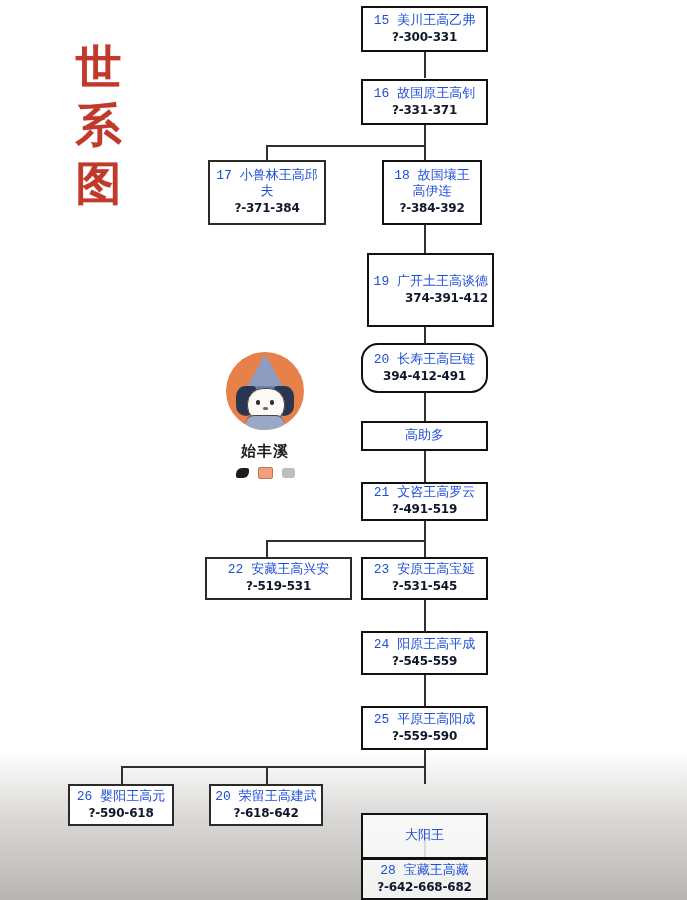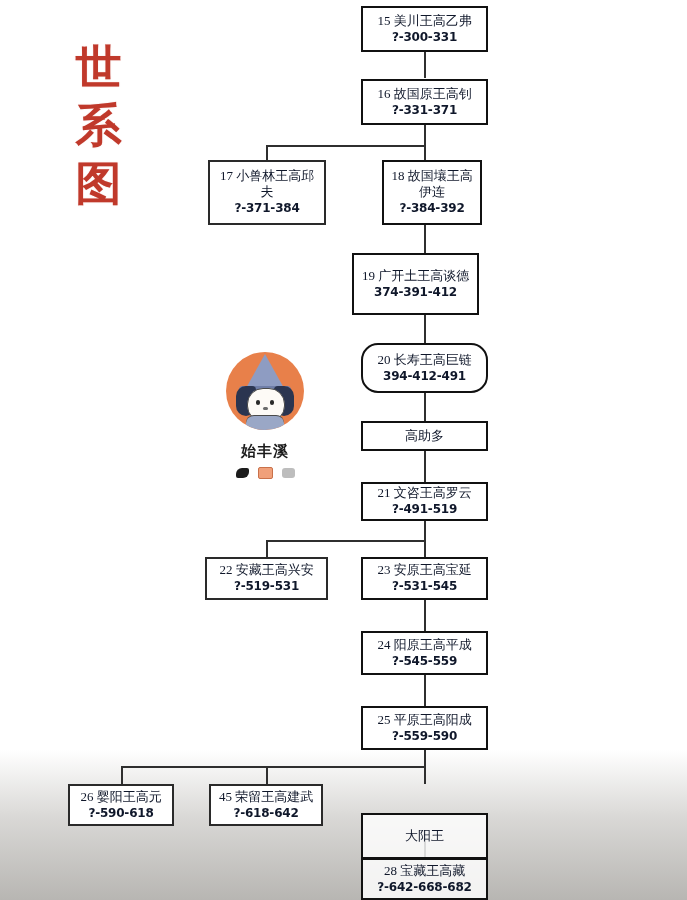--- a/index.html
+++ b/index.html
@@ -48,24 +48,24 @@
     border: 2.5px solid #111111;
     display: flex;
     flex-direction: column;
     align-items: center;
     justify-content: center;
     text-align: center;
     padding: 2px 4px;
   }
   .node.thin { border-width: 2px; border-color: #2a2a2a; }
   .node-name {
-    font-family: Liberation Serif, serif;
+    font-family: Liberation Mono, monospace;
     font-size: 13px;
     line-height: 16px;
-    color: #0f172a;
+    color: #1d4ed8;
     white-space: pre-line;
   }
   .node-dates {
     font-family: "DejaVu Sans", "Liberation Sans", sans-serif;
     font-size: 12px;
     line-height: 17px;
     font-weight: 700;
     color: #0f172a;
     letter-spacing: -0.2px;
   }
@@ -233,40 +233,40 @@
   <div class="node thin" style="left:208px; top:160px; width:118px; height:65px;">
     <div class="node-name">17  小兽林王高邱夫</div>
     <div class="node-dates">?-371-384</div>
   </div>
 
   <div class="node" style="left:361px; top:160px; width:100px; height:65px;margin-left:21px;">
     <div class="node-name">18  故国壤王高伊连</div>
     <div class="node-dates">?-384-392</div>
   </div>
 
-  <div class="node" style="left:352px; top:253px; width:127px; height:62px;">
+  <div class="node" style="left:367px; top:253px; width:127px; height:74px;align-items:flex-end;">
     <div class="node-name">19  广开土王高谈德</div>
     <div class="node-dates">374-391-412</div>
   </div>
 
   <div class="node" style="left:361px; top:343px; width:127px; height:50px;border-radius:17px;">
     <div class="node-name">20  长寿王高巨链</div>
     <div class="node-dates">394-412-491</div>
   </div>
 
   <div class="node" style="left:361px; top:421px; width:127px; height:30px;">
     <div class="node-name">高助多</div>
   </div>
 
   <div class="node" style="left:361px; top:482px; width:127px; height:39px;">
     <div class="node-name">21  文咨王高罗云</div>
     <div class="node-dates">?-491-519</div>
   </div>
 
-  <div class="node thin" style="left:205px; top:557px; width:123px; height:43px;">
+  <div class="node thin" style="left:205px; top:557px; width:147px; height:43px;">
     <div class="node-name">22  安藏王高兴安</div>
     <div class="node-dates">?-519-531</div>
   </div>
 
   <div class="node" style="left:361px; top:557px; width:127px; height:43px;">
     <div class="node-name">23  安原王高宝延</div>
     <div class="node-dates">?-531-545</div>
   </div>
 
   <div class="node" style="left:361px; top:631px; width:127px; height:44px;">
@@ -278,21 +278,21 @@
     <div class="node-name">25  平原王高阳成</div>
     <div class="node-dates">?-559-590</div>
   </div>
 
   <div class="node thin" style="left:68px; top:784px; width:106px; height:42px;">
     <div class="node-name">26  婴阳王高元</div>
     <div class="node-dates">?-590-618</div>
   </div>
 
   <div class="node thin" style="left:209px; top:784px; width:114px; height:42px;">
-    <div class="node-name">45  荣留王高建武</div>
+    <div class="node-name">20  荣留王高建武</div>
     <div class="node-dates">?-618-642</div>
   </div>
 
   <div class="node translucent" style="left:361px; top:784px; width:127px; height:46px;margin-top:29px;">
     <div class="node-name">大阳王</div>
   </div>
 
   <div class="node translucent" style="left:361px; top:858px; width:127px; height:42px;">
     <div class="node-name">28  宝藏王高藏</div>
     <div class="node-dates">?-642-668-682</div>

